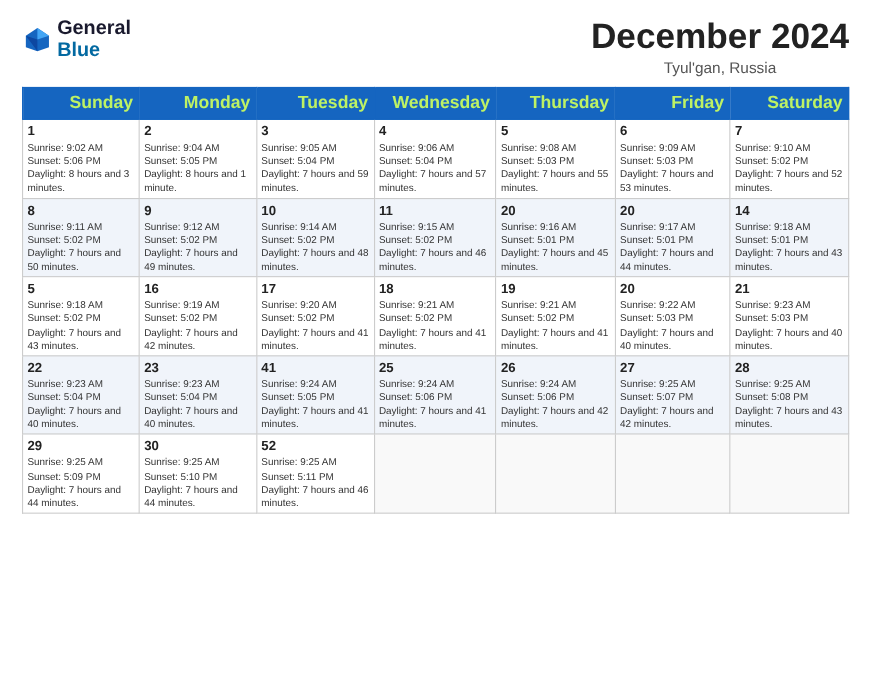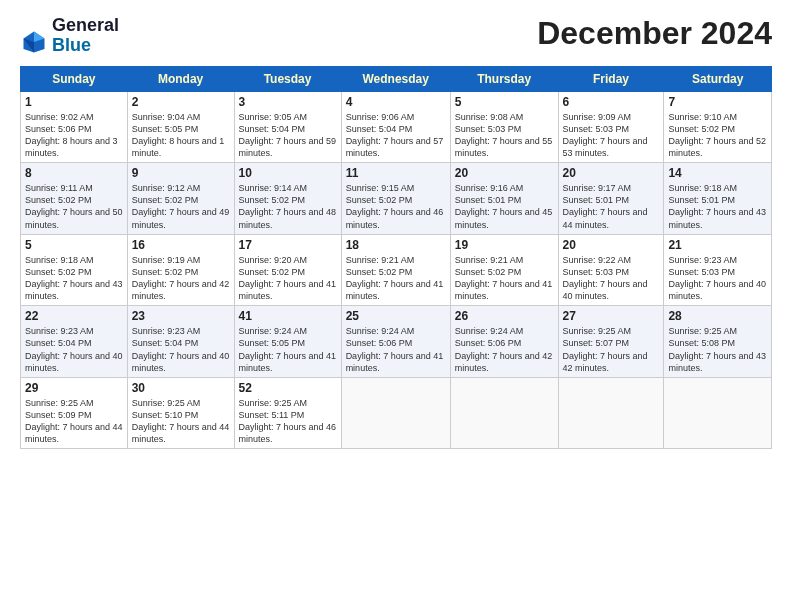--- a/index.html
+++ b/index.html
@@ -17,21 +17,21 @@
       background: #fff;
     }
     .header {
       display: flex;
       align-items: flex-start;
       justify-content: space-between;
       margin-bottom: 10px;
     }
     .logo {
       display: flex;
-      align-items: flex-end;
+      align-items: center;
       gap: 4px;
     }
     .logo-text {
       font-size: 18px;
       font-weight: bold;
       color: #1a1a2e;
       line-height: 1.1;
     }
     .logo-blue { color: #0369a1; }
     .logo-icon {
@@ -52,24 +52,24 @@
       color: #555;
       margin-top: 2px;
     }
     .calendar {
       width: 100%;
       border-collapse: collapse;
       font-size: 9.5px;
     }
     .calendar th {
       background: #1565C0;
-      color: #fef9c3;
-      text-align: center;
+      color: #bef264;
+      text-align: right;
       padding: 5px 5px;
-      font-size: 12px;
+      font-size: 16px;
       font-weight: bold;
       border: 1px solid #1565C0;
     }
     .calendar td {
       border: 1px solid #ccc;
       vertical-align: top;
       padding: 3px 4px;
       width: 113px;
       background: #fff;
     }
@@ -106,20 +106,21 @@
         <polygon points="16,4 28,12 16,16" fill="#42A5F5"></polygon>
         <polygon points="4,12 16,16 16,28" fill="#0D47A1"></polygon>
       </svg>
       <div style="display:flex;flex-direction:column;line-height:1.1">
         <span class="logo-text" style="color:#1a1a2e">General</span>
         <span class="logo-text logo-blue">Blue</span>
       </div>
     </div>
     <div class="title-block">
       <div class="month-title">December 2024</div>
+      <div class="location">Tyul'gan, Russia</div>
     </div>
   </div>
 
   <table class="calendar">
     <thead>
       <tr>
 
       <th>Sunday</th>
           <th>Monday</th>
           <th>Tuesday</th>

